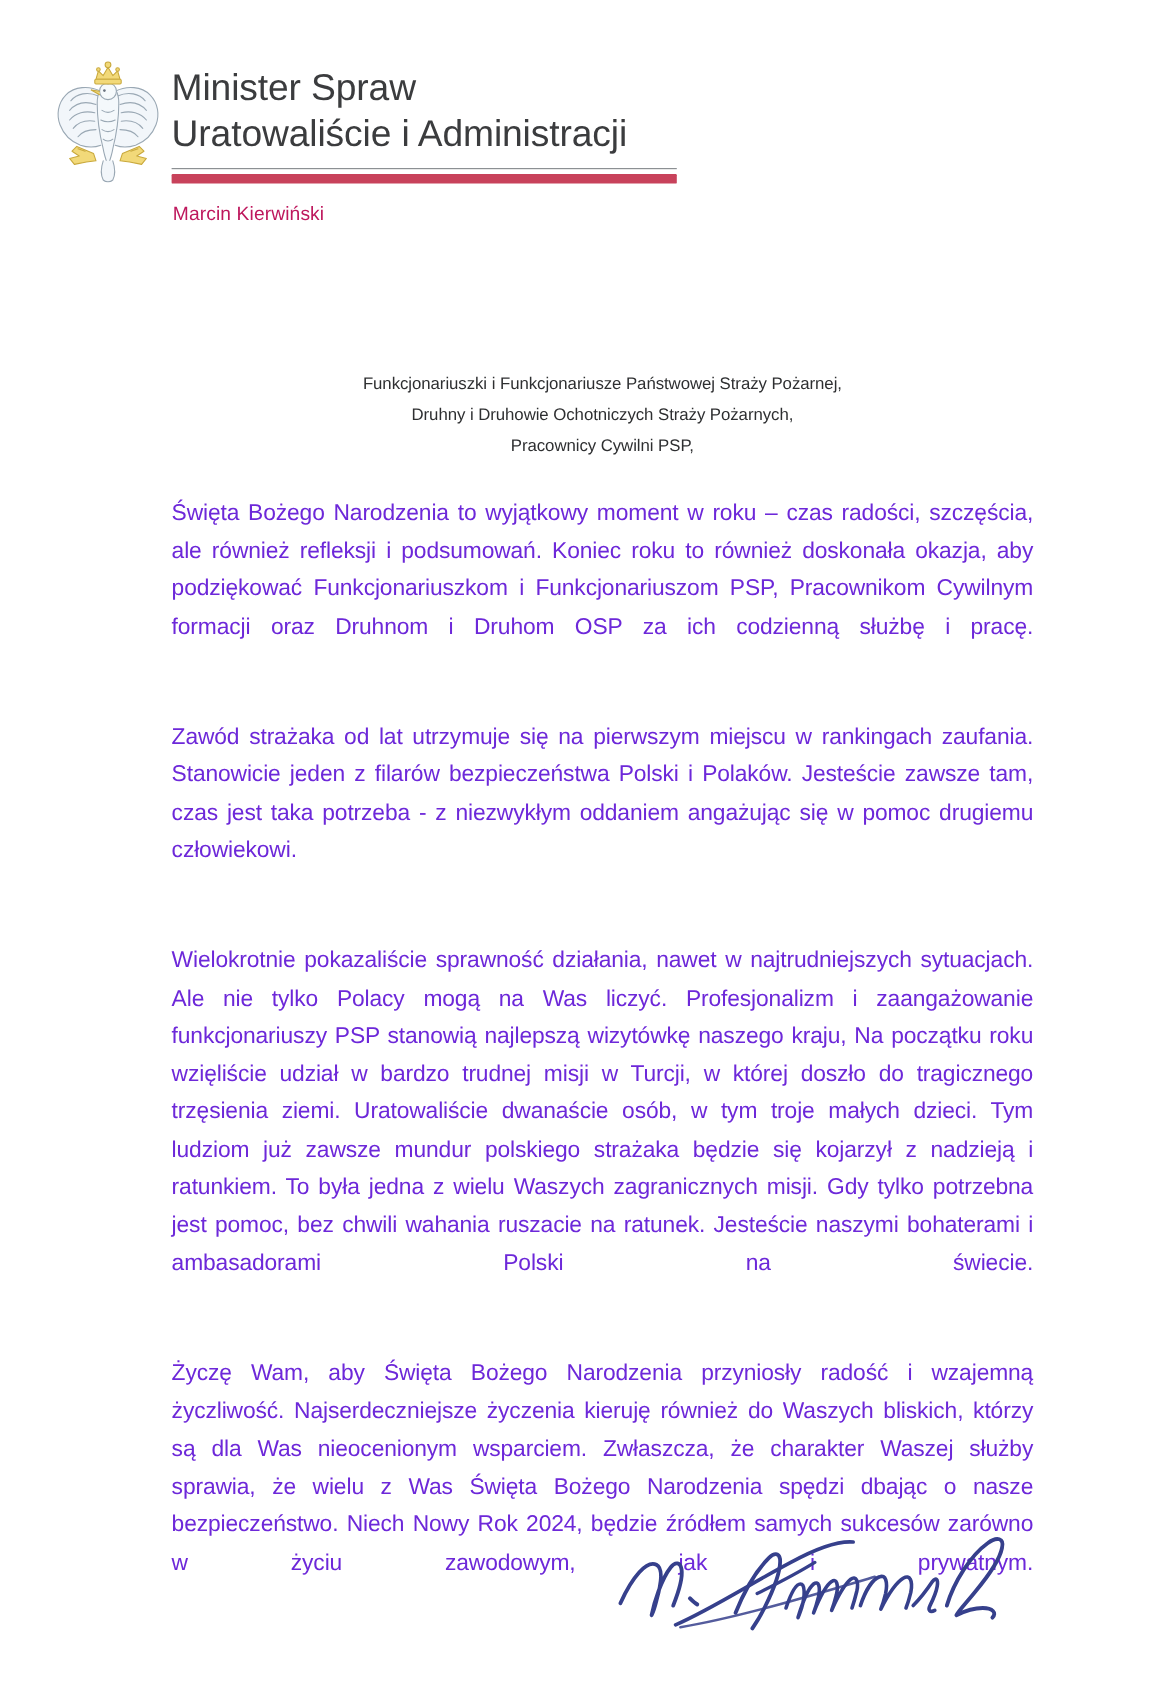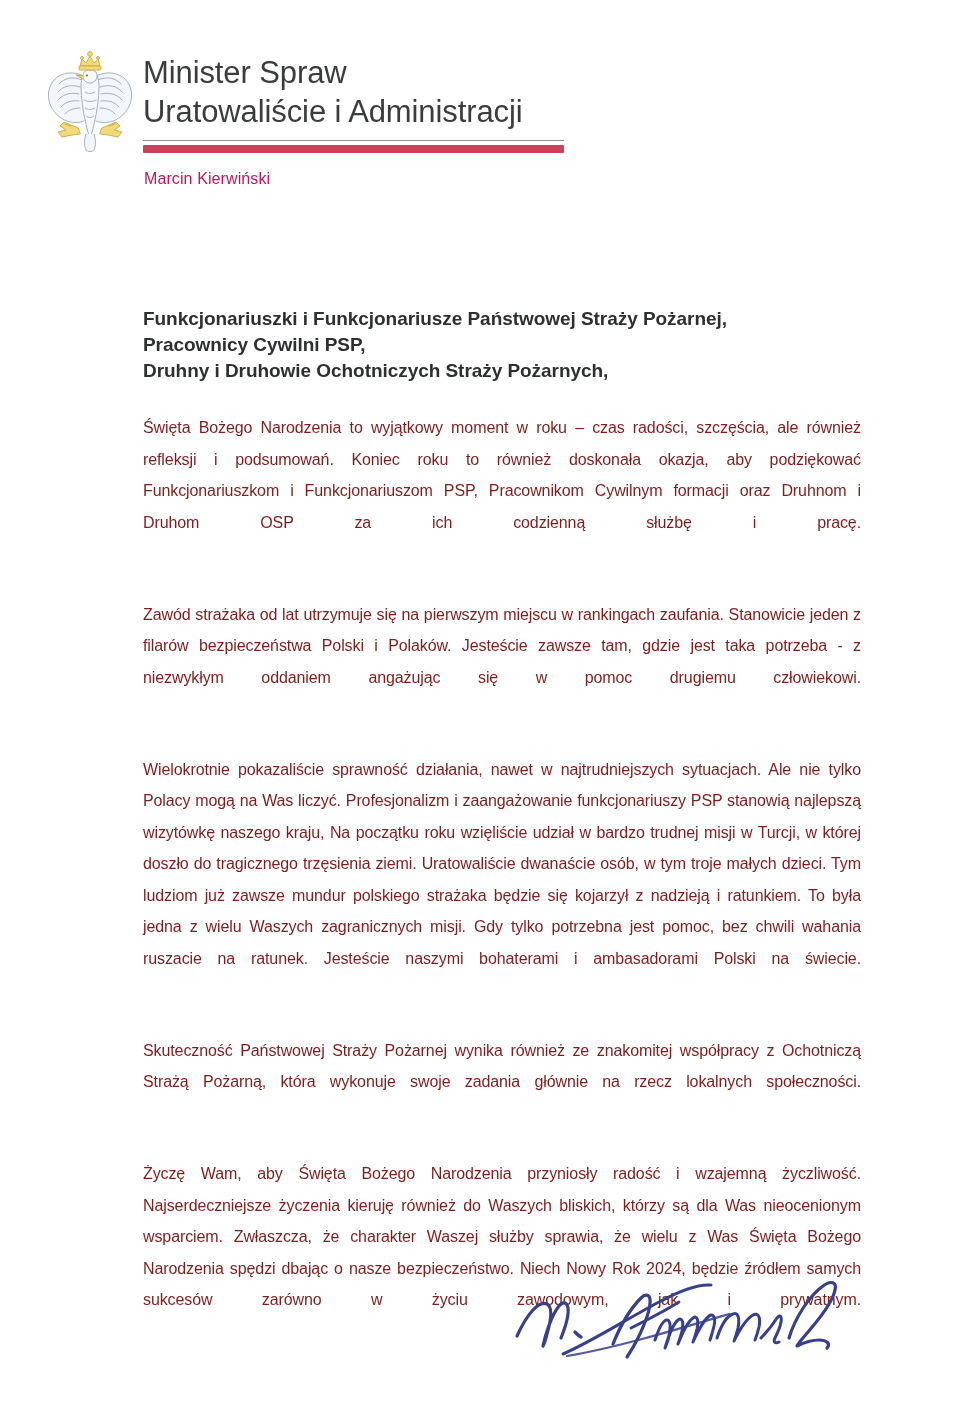--- a/index.html
+++ b/index.html
@@ -85,33 +85,34 @@
 
   
   .body-block {
     position: absolute;
     left: 143px;
     top: 306px;
     width: 718px;
   }
 
   .salutation {
-    font-size: 19px;
+    font-size: 14px;
     line-height: 26px;
-    font-weight: bold;
+    font-weight: normal;
     color: #2e2f31;
     margin: 0 0 0 0;
     letter-spacing: -0.05px;
+    text-align: center;
   }
   .salutation div { white-space: nowrap; }
 
   .para {
-    font-size: 16px;
+    font-size: 19px;
     line-height: 31.5px;
-    color: #7f1d1d;
+    color: #6d28d9;
     text-align: justify;
     text-justify: inter-word;
     margin: 0;
     letter-spacing: -0.1px;
   }
   .para.gap-xl { margin-top: 28px; }
   .para.gap-l  { margin-top: 29px; }
 
   
   .para::after { content: ""; display: inline-block; width: 100%; }
@@ -192,31 +193,30 @@
       <div class="rule-red"></div>
     </div>
 
     <div class="minister-name">Marcin Kierwiński</div>
   </div>
 
   <div class="body-block">
 
     <div class="salutation">
       <div>Funkcjonariuszki i Funkcjonariusze Państwowej Straży Pożarnej,</div>
+      <div>Druhny i Druhowie Ochotniczych Straży Pożarnych,</div>
       <div>Pracownicy Cywilni PSP,</div>
-      <div>Druhny i Druhowie Ochotniczych Straży Pożarnych,</div>
     </div>
 
     <p class="para gap-xl">Święta Bożego Narodzenia to wyjątkowy moment w roku – czas radości, szczęścia, ale również refleksji i podsumowań. Koniec roku to również doskonała okazja, aby podziękować Funkcjonariuszkom i Funkcjonariuszom PSP, Pracownikom Cywilnym formacji oraz Druhnom i Druhom OSP za ich codzienną służbę i pracę.</p>
 
-    <p class="para gap-l">Zawód strażaka od lat utrzymuje się na pierwszym miejscu w rankingach zaufania. Stanowicie jeden z filarów bezpieczeństwa Polski i Polaków. Jesteście zawsze tam, gdzie jest taka potrzeba - z niezwykłym oddaniem angażując się w pomoc drugiemu człowiekowi.</p>
+    <p class="para gap-l">Zawód strażaka od lat utrzymuje się na pierwszym miejscu w rankingach zaufania. Stanowicie jeden z filarów bezpieczeństwa Polski i Polaków. Jesteście zawsze tam, czas jest taka potrzeba - z niezwykłym oddaniem angażując się w pomoc drugiemu człowiekowi.</p>
 
     <p class="para gap-l">Wielokrotnie pokazaliście sprawność działania, nawet w najtrudniejszych sytuacjach. Ale nie tylko Polacy mogą na Was liczyć. Profesjonalizm i zaangażowanie funkcjonariuszy PSP stanowią najlepszą wizytówkę naszego kraju, Na początku roku wzięliście udział w bardzo trudnej misji w Turcji, w której doszło do tragicznego trzęsienia ziemi. Uratowaliście dwanaście osób, w tym troje małych dzieci. Tym ludziom już zawsze mundur polskiego strażaka będzie się kojarzył z nadzieją i ratunkiem. To była jedna z wielu Waszych zagranicznych misji. Gdy tylko potrzebna jest pomoc, bez chwili wahania ruszacie na ratunek. Jesteście naszymi bohaterami i ambasadorami Polski na świecie.</p>
 
-    <p class="para gap-l">Skuteczność Państwowej Straży Pożarnej wynika również ze znakomitej współpracy z Ochotniczą Strażą Pożarną, która wykonuje swoje zadania głównie na rzecz lokalnych społeczności.</p>
 
     <p class="para gap-l">Życzę Wam, aby Święta Bożego Narodzenia przyniosły radość i wzajemną życzliwość. Najserdeczniejsze życzenia kieruję również do Waszych bliskich, którzy są dla Was nieocenionym wsparciem. Zwłaszcza, że charakter Waszej służby sprawia, że wielu z Was Święta Bożego Narodzenia spędzi dbając o nasze bezpieczeństwo. Niech Nowy Rok 2024, będzie źródłem samych sukcesów zarówno w życiu zawodowym, jak i prywatnym.</p>
   </div>
 
   <div class="signature">
     <svg viewBox="0 0 360 130" xmlns="http://www.w3.org/2000/svg">
       <g fill="none" stroke="#36408c" stroke-linecap="round" stroke-linejoin="round">
 
         <path d="M12 78 C22 56 34 42 42 46 C48 49 46 62 42 76 C40 84 38 88 38 88
                  C40 78 46 58 54 48 C58 43 62 44 63 50 C64 57 60 70 56 80" stroke-width="3.2"></path>

